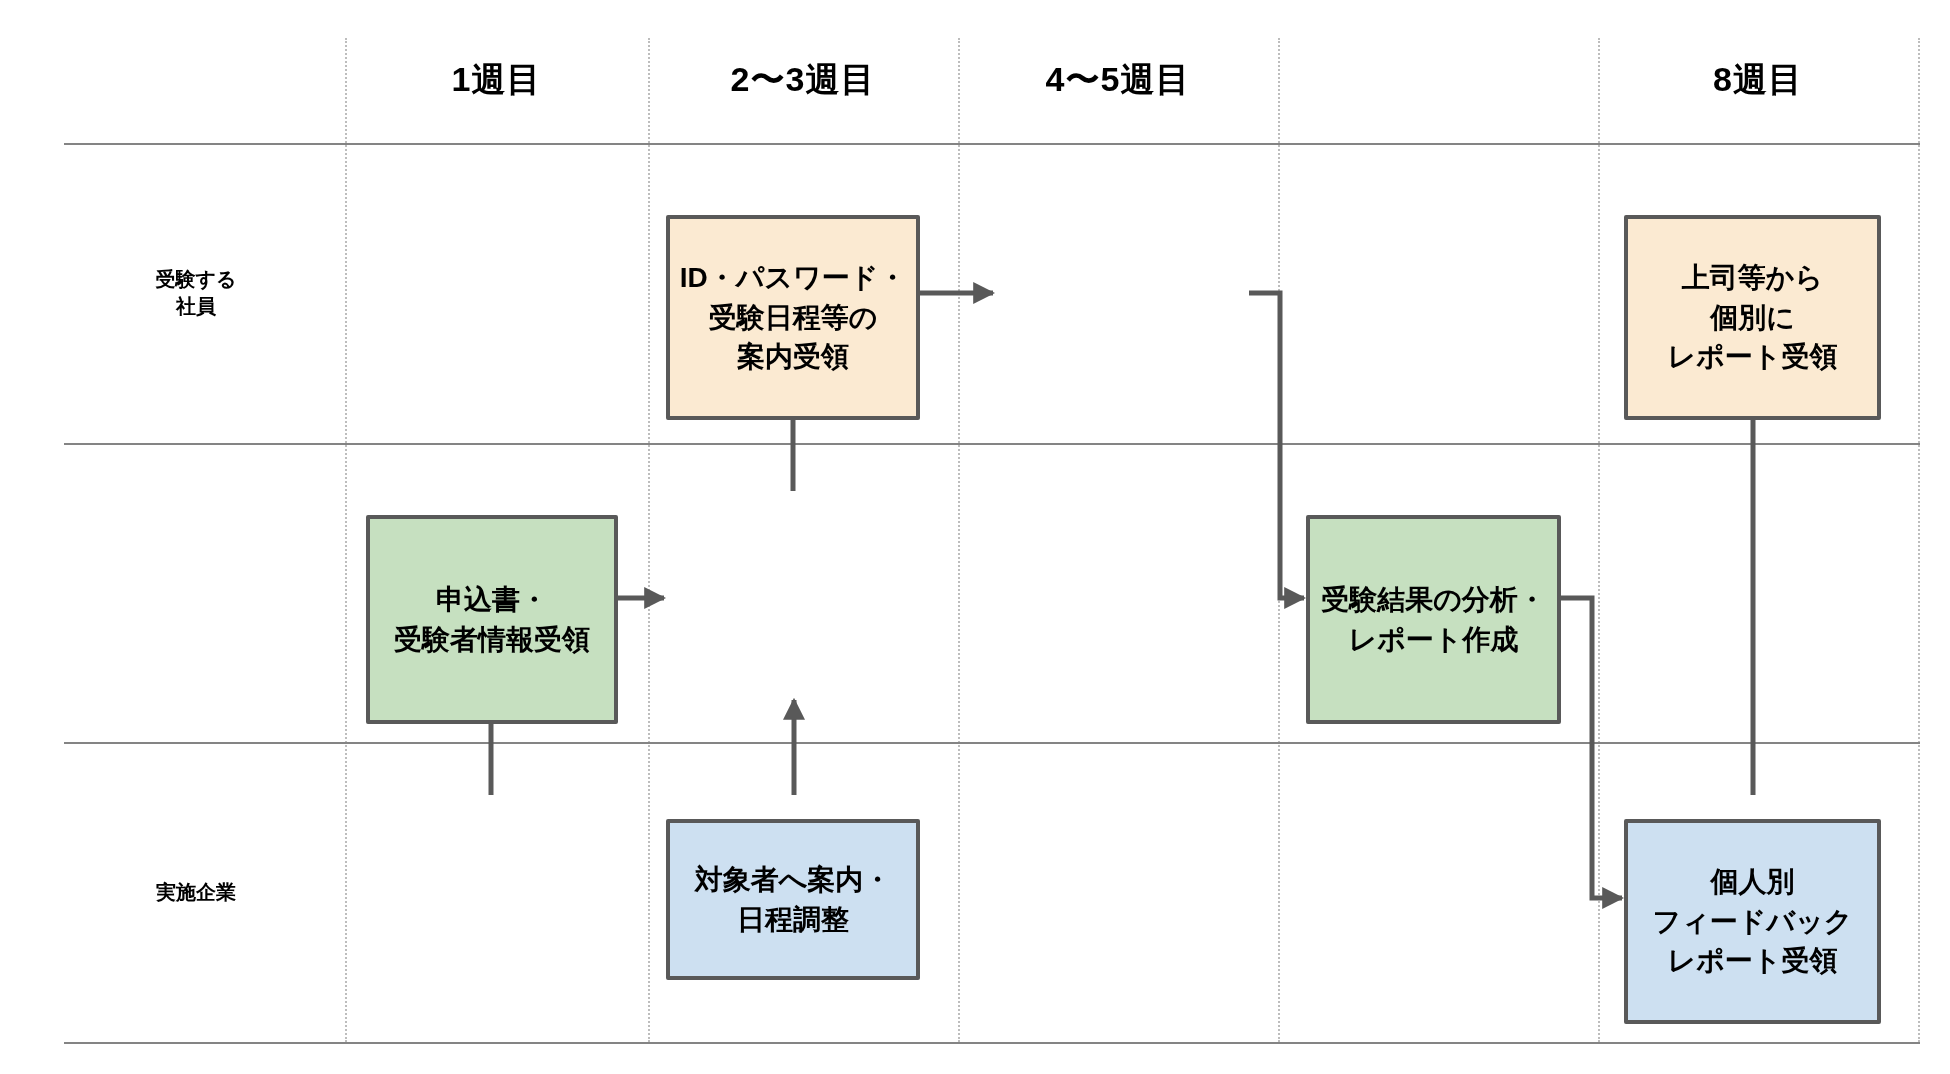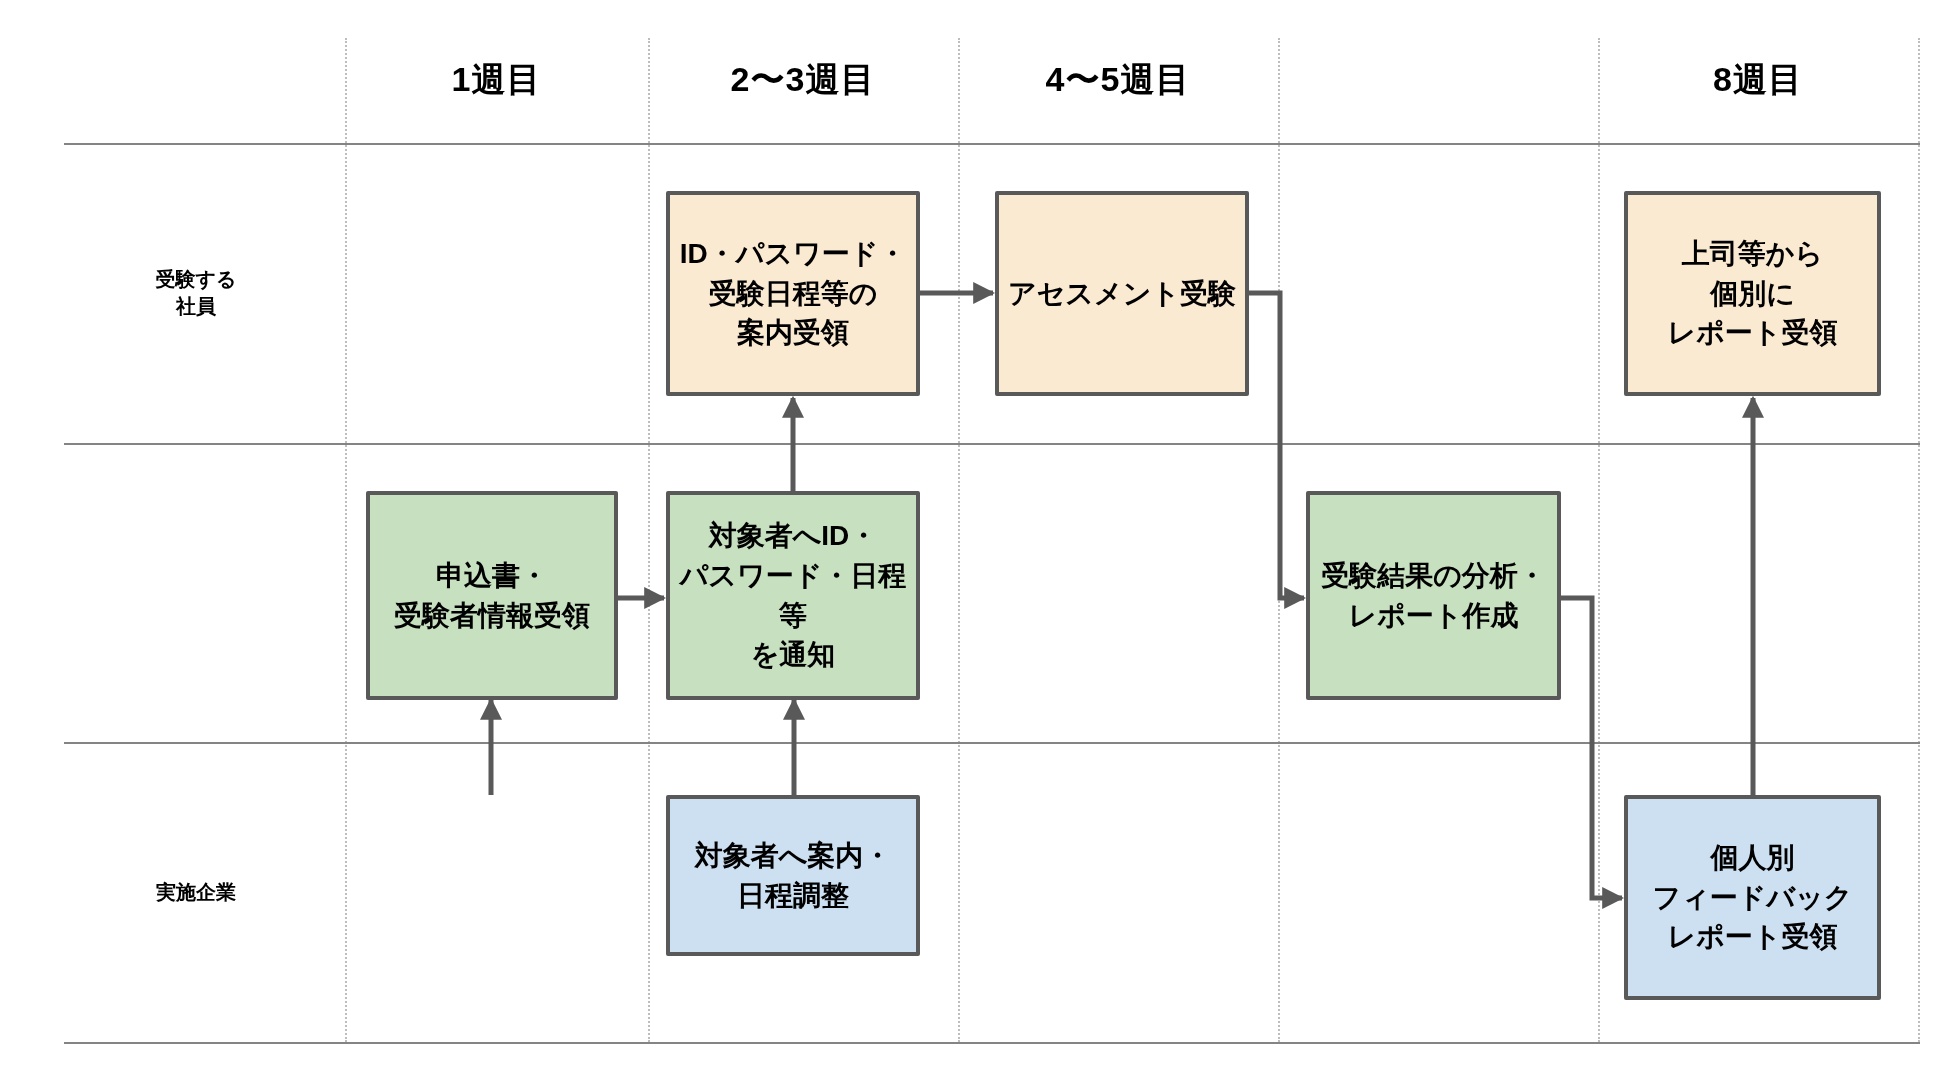--- a/index.html
+++ b/index.html
@@ -57,20 +57,21 @@
     border: 4px solid #595959;
     border-radius: 2px;
     display: flex;
     align-items: center;
     justify-content: center;
     text-align: center;
     font-size: 28px;
     line-height: 1.42;
     white-space: pre-line;
     padding: 4px;
+    margin-top: 24px;
   }
   .box.employee { background: #fbead2; }
   .box.company  { background: #c6e0c0; }
   .box.client   { background: #cde0f1; }
   .connectors {
     position: absolute;
     left: 0;
     top: 0;
   }
 </style>
@@ -114,30 +115,26 @@
       <path d="M920 293 L993 293" marker-end="url(#arrow)"></path>
       <path d="M1249 293 L1280 293 L1280 598 L1304 598" marker-end="url(#arrow)"></path>
       <path d="M1561 598 L1592 598 L1592 898 L1622 898" marker-end="url(#arrow)"></path>
       <path d="M1753 795 L1753 398" marker-end="url(#arrow)"></path>
     </g>
   </svg>
 
   <div class="box employee" style="left:666px;top:191px;width:254px;height:205px">ID・パスワード・
 受験日程等の
 案内受領</div>
-  <div class="box employee" style="left:995px;top:191px;width:254px;height:205px">アセスメント受験</div>
   <div class="box employee" style="left:1624px;top:191px;width:257px;height:205px">上司等から
 個別に
 レポート受領</div>
 
   <div class="box company" style="left:366px;top:491px;width:252px;height:209px">申込書・
 受験者情報受領</div>
-  <div class="box company" style="left:666px;top:491px;width:254px;height:209px">対象者へID・
-パスワード・日程等
-を通知</div>
   <div class="box company" style="left:1306px;top:491px;width:255px;height:209px">受験結果の分析・
 レポート作成</div>
 
   <div class="box client" style="left:666px;top:795px;width:254px;height:161px">対象者へ案内・
 日程調整</div>
   <div class="box client" style="left:1624px;top:795px;width:257px;height:205px">個人別
 フィードバック
 レポート受領</div>
 
 </div>

